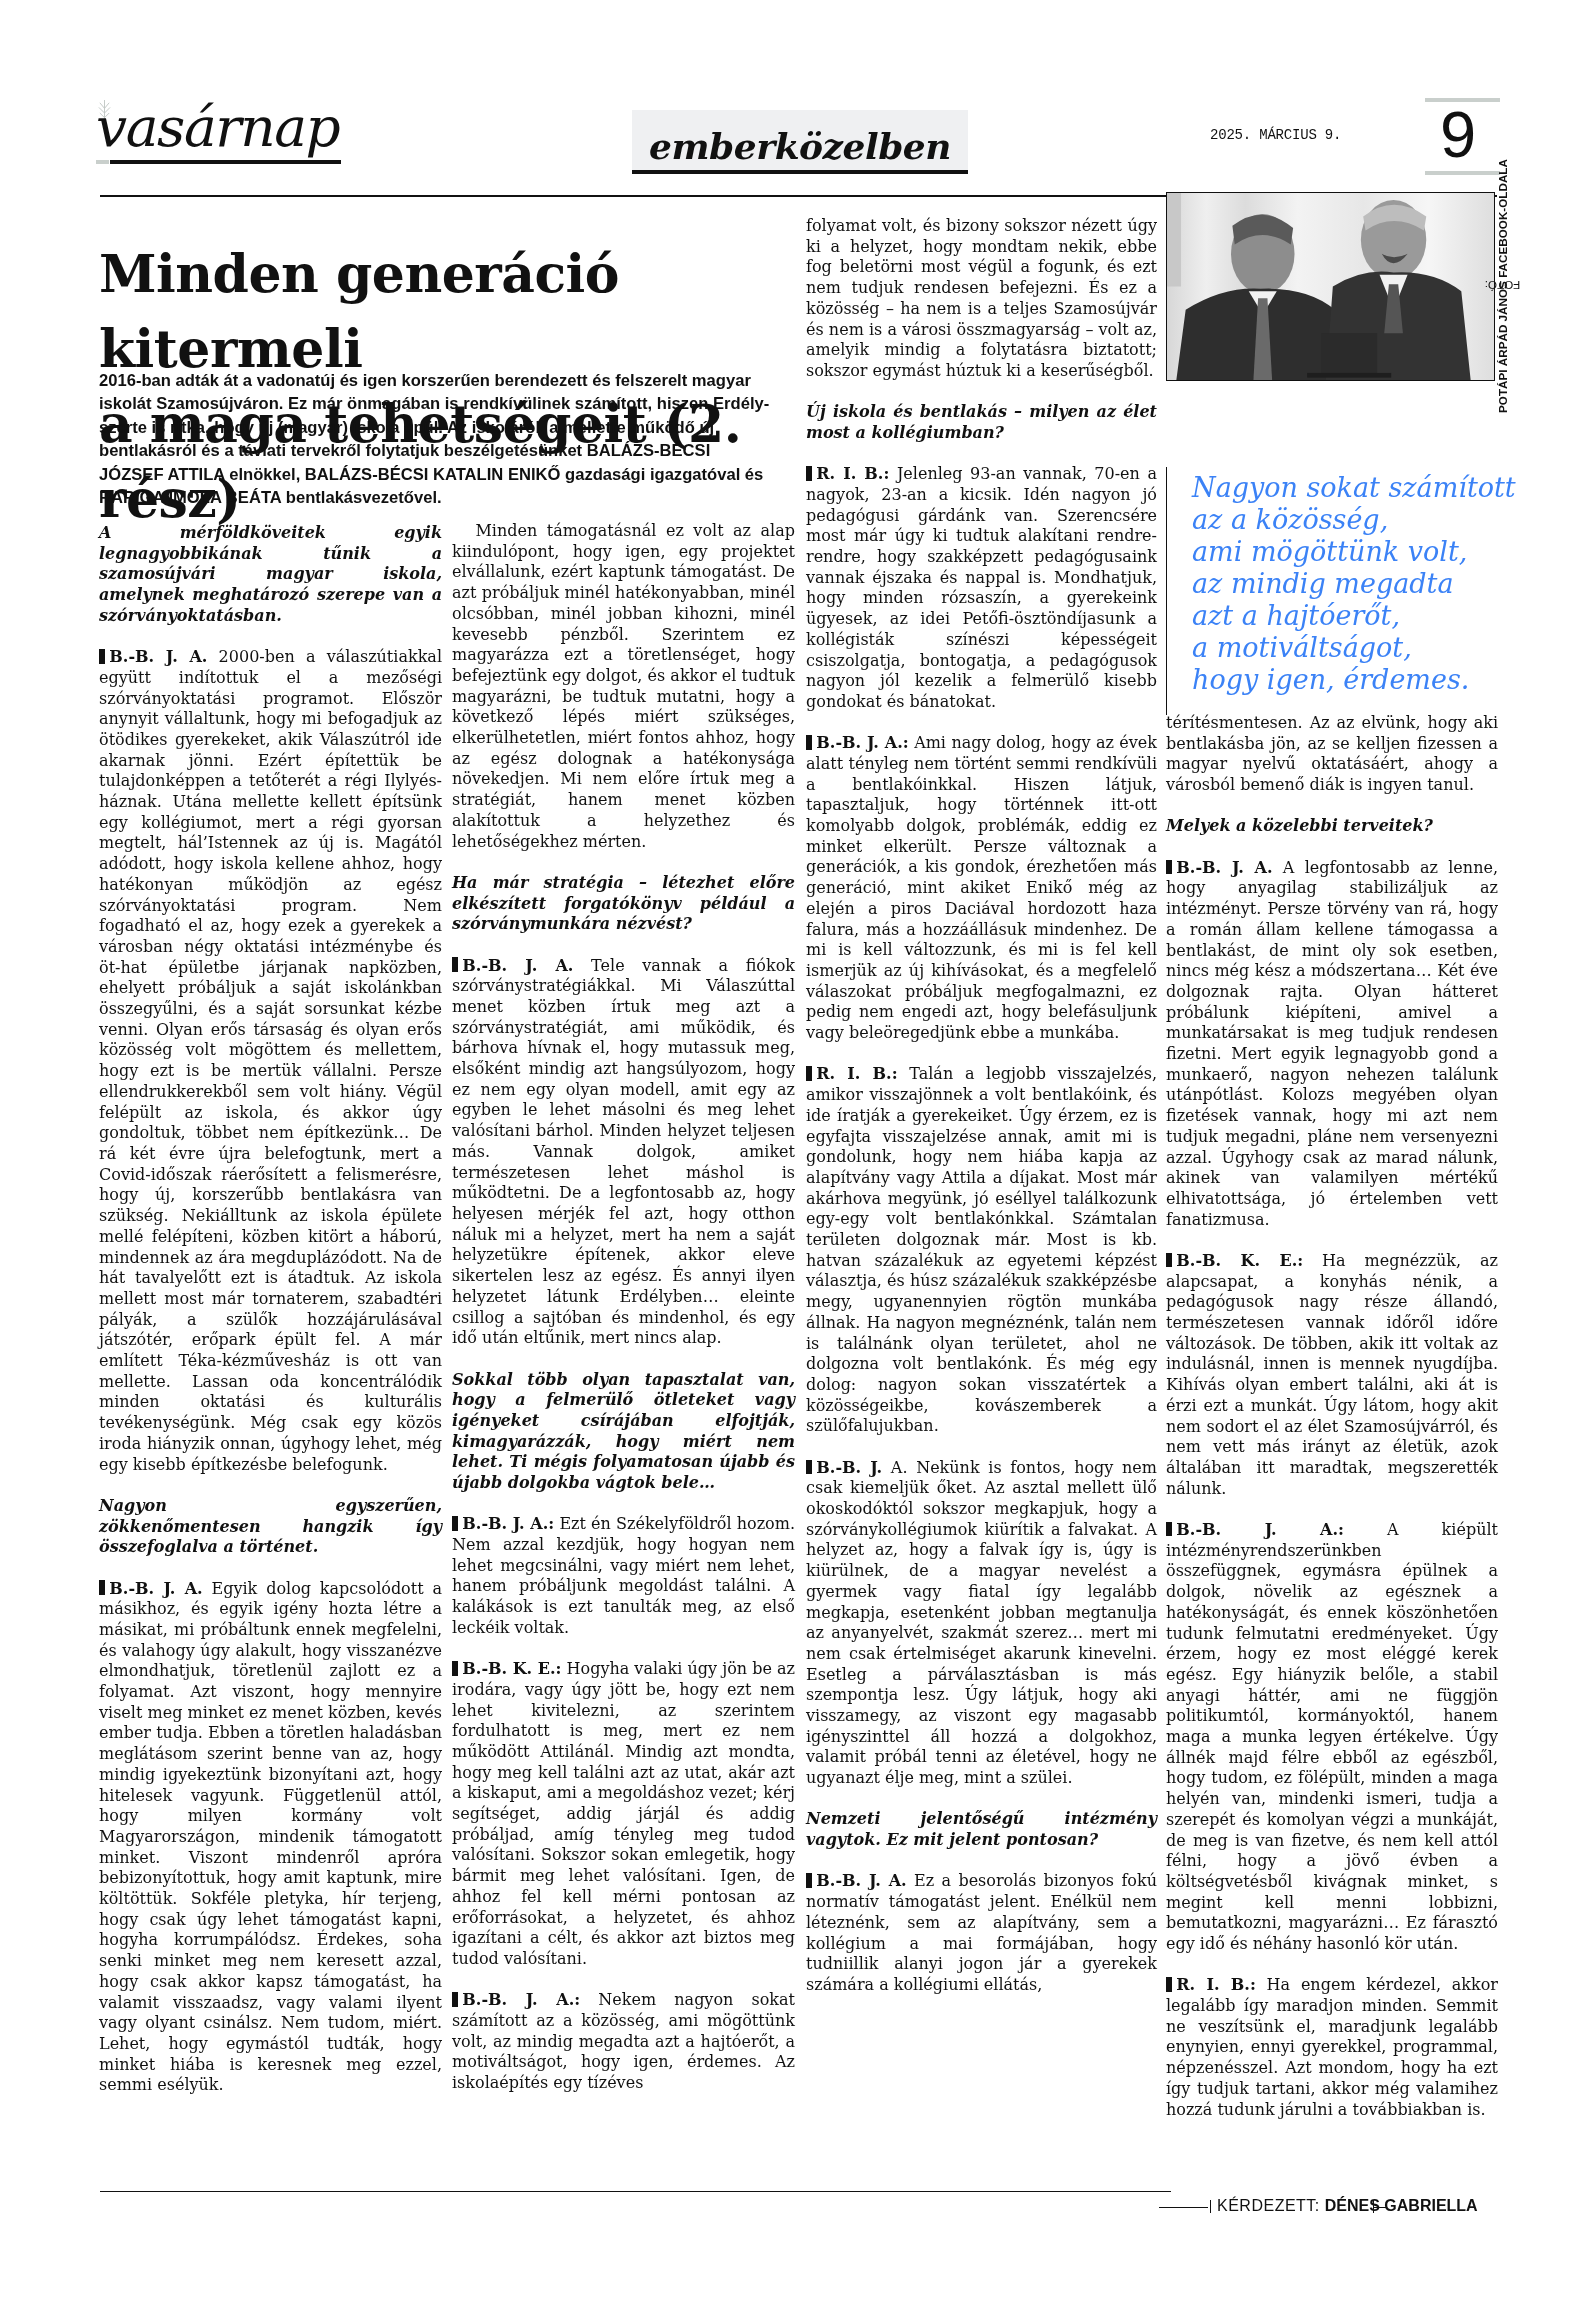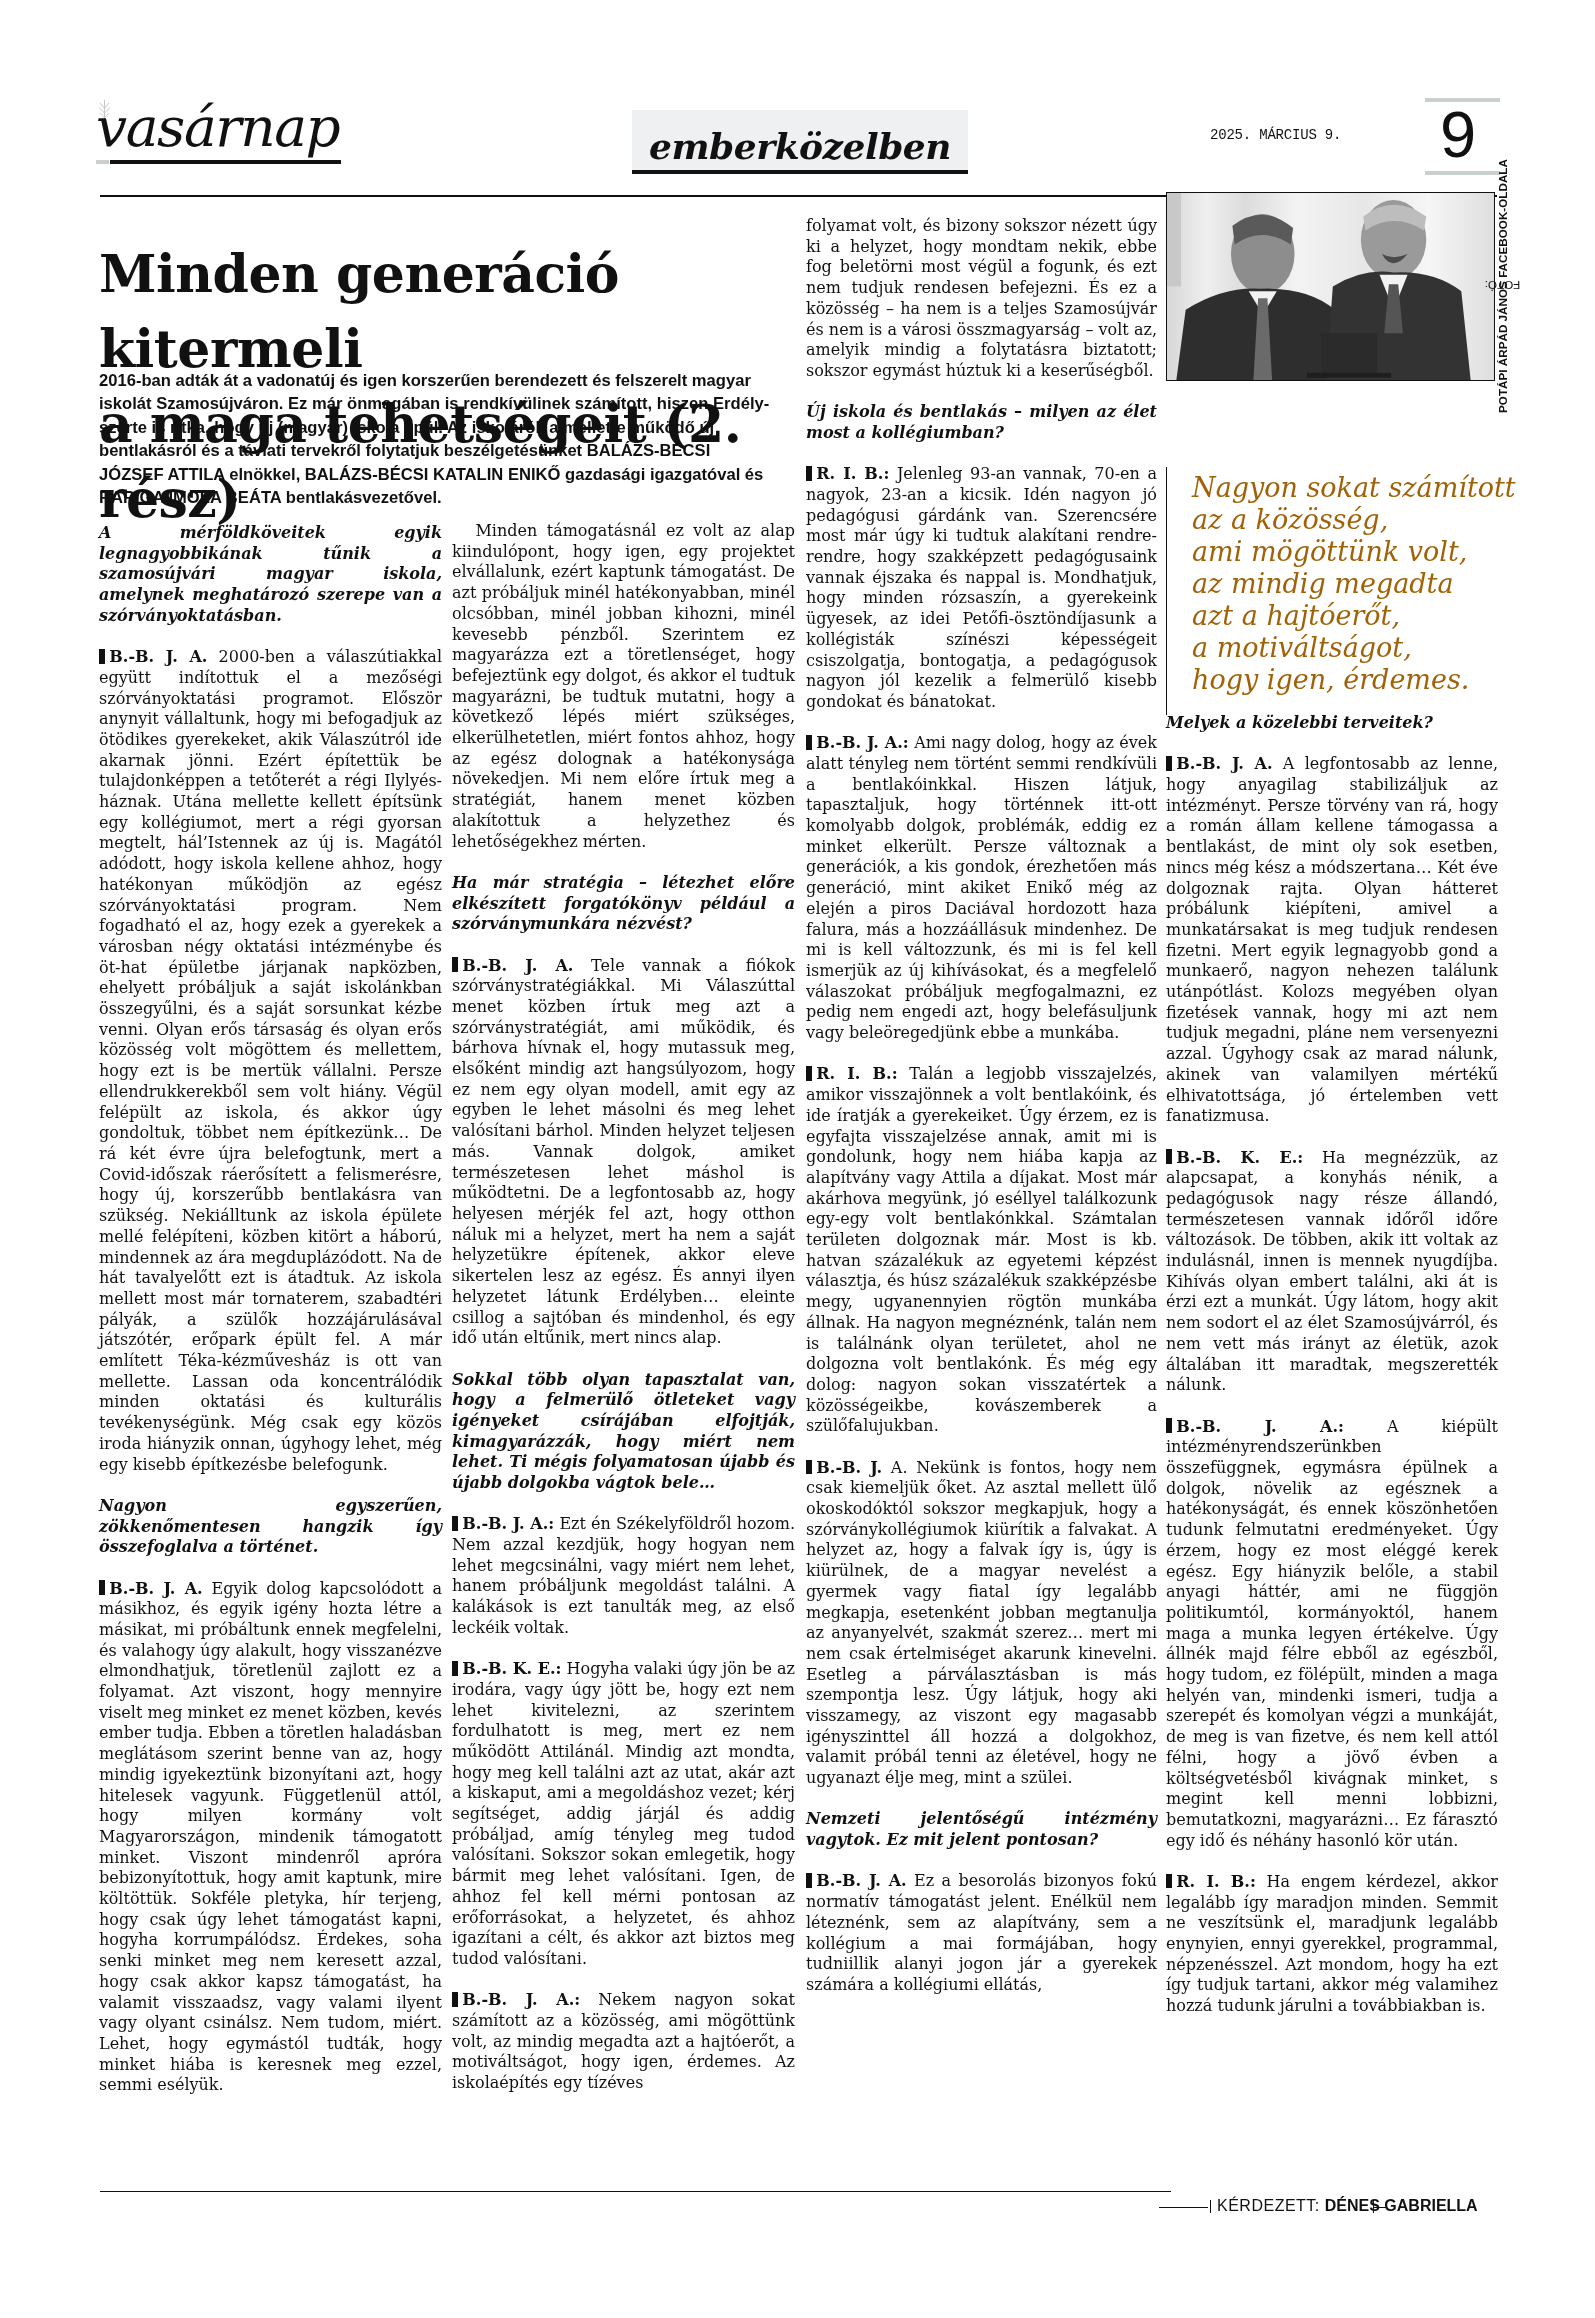--- a/index.html
+++ b/index.html
@@ -38,21 +38,21 @@
   .col4 { left:1166px; top:713px; width:332px; }
 
   
   .photo { left:1166px; top:192px; width:327px; height:187px; border:1.4px solid #111; background:linear-gradient(90deg,#d7d7d7 0%,#efefef 12%,#dcdcdc 24%,#f3f3f3 40%,#e7e7e7 60%,#f6f6f6 80%,#dedede 100%); overflow:hidden; }
   .credit { left:1493px; top:192px; width:17px; height:187px; }
   .credit span { position:absolute; left:50%; top:50%; transform:translate(-50%,-50%) rotate(-90deg); white-space:nowrap; font-family:"Liberation Sans", sans-serif; font-size:11.7px; }
   .credit b { font-weight:bold; }
 
   
   .pull-rule { left:1166px; top:467px; width:1.4px; height:248px; background:#111; }
-  .pull { left:1192px; top:472px; width:304px; font-family:"DejaVu Serif", serif; font-style:italic; font-size:27px; line-height:32px; color:#a16207; }
+  .pull { left:1192px; top:472px; width:304px; font-family:"DejaVu Serif", serif; font-style:italic; font-size:27px; line-height:32px; color:#3b82f6; }
   .pull div { white-space:nowrap; }
 
   
   .bot-rule { left:100px; top:2191px; width:1071px; height:1.4px; background:#111; }
   .byline-rule-l { left:1159px; top:2207px; width:49px; height:1.4px; background:#111; }
   .byline-tick-l { left:1210px; top:2200px; width:1.4px; height:13px; background:#111; }
   .byline { left:1217px; top:2197px; font-family:"Liberation Sans", sans-serif; font-size:16px; letter-spacing:0.5px; white-space:nowrap;text-align:center; }
   .byline b { font-weight:900; letter-spacing:0; }
   .byline-tick-r { left:1373px; top:2200px; width:1.4px; height:13px; background:#111; }
   .byline-rule-r { left:1374px; top:2207px; width:11.7px; height:1.4px; background:#111; }
@@ -110,20 +110,21 @@
     <p>folyamat volt, és bizony sokszor nézett úgy ki a helyzet, hogy mondtam nekik, ebbe fog beletörni most végül a fogunk, és ezt nem tudjuk rendesen befejezni. És ez a közösség – ha nem is a teljes Szamosújvár és nem is a városi összmagyarság – volt az, amelyik mindig a folytatásra biztatott; sokszor egymást húztuk ki a keserűségből.</p>
     <p class="q">Új iskola és bentlakás – milyen az élet most a kollégiumban?</p>
     <p><span class="mark"></span><span class="speaker">R. I. B.:</span> <span>Jelenleg 93-an vannak, 70-en a nagyok, 23-an a kicsik. Idén nagyon jó pedagógusi gárdánk van. Szerencsére most már úgy ki tudtuk alakítani rendre-rendre, hogy szakképzett pedagógusaink vannak éjszaka és nappal is. Mondhatjuk, hogy minden rózsaszín, a gyerekeink ügyesek, az idei Petőfi-ösztöndíjasunk a kollégisták színészi képességeit csiszolgatja, bontogatja, a pedagógusok nagyon jól kezelik a felmerülő kisebb gondokat és bánatokat.</span></p>
     <p><span class="mark"></span><span class="speaker">B.-B. J. A.:</span> <span>Ami nagy dolog, hogy az évek alatt tényleg nem történt semmi rendkívüli a bentlakóinkkal. Hiszen látjuk, tapasztaljuk, hogy történnek itt-ott komolyabb dolgok, problémák, eddig ez minket elkerült. Persze változnak a generációk, a kis gondok, érezhetően más generáció, mint akiket Enikő még az elején a piros Daciával hordozott haza falura, más a hozzáállásuk mindenhez. De mi is kell változzunk, és mi is fel kell ismerjük az új kihívásokat, és a megfelelő válaszokat próbáljuk megfogalmazni, ez pedig nem engedi azt, hogy belefásuljunk vagy beleöregedjünk ebbe a munkába.</span></p>
     <p><span class="mark"></span><span class="speaker">R. I. B.:</span> <span>Talán a legjobb visszajelzés, amikor visszajönnek a volt bentlakóink, és ide íratják a gyerekeiket. Úgy érzem, ez is egyfajta visszajelzése annak, amit mi is gondolunk, hogy nem hiába kapja az alapítvány vagy Attila a díjakat. Most már akárhova megyünk, jó eséllyel találkozunk egy-egy volt bentlakónkkal. Számtalan területen dolgoznak már. Most is kb. hatvan százalékuk az egyetemi képzést választja, és húsz százalékuk szakképzésbe megy, ugyanennyien rögtön munkába állnak. Ha nagyon megnéznénk, talán nem is találnánk olyan területet, ahol ne dolgozna volt bentlakónk. És még egy dolog: nagyon sokan visszatértek a közösségeikbe, kovászemberek a szülőfalujukban.</span></p>
     <p><span class="mark"></span><span class="speaker">B.-B. J.</span> <span>A. Nekünk is fontos, hogy nem csak kiemeljük őket. Az asztal mellett ülő okoskodóktól sokszor megkapjuk, hogy a szórványkollégiumok kiürítik a falvakat. A helyzet az, hogy a falvak így is, úgy is kiürülnek, de a magyar nevelést a gyermek vagy fiatal így legalább megkapja, esetenként jobban megtanulja az anyanyelvét, szakmát szerez… mert mi nem csak értelmiséget akarunk kinevelni. Esetleg a párválasztásban is más szempontja lesz. Úgy látjuk, hogy aki visszamegy, az viszont egy magasabb igényszinttel áll hozzá a dolgokhoz, valamit próbál tenni az életével, hogy ne ugyanazt élje meg, mint a szülei.</span></p>
     <p class="q">Nemzeti jelentőségű intézmény vagytok. Ez mit jelent pontosan?</p>
     <p><span class="mark"></span><span class="speaker">B.-B. J. A.</span> <span>Ez a besorolás bizonyos fokú normatív támogatást jelent. Enélkül nem léteznénk, sem az alapítvány, sem a kollégium a mai formájában, hogy tudniillik alanyi jogon jár a gyerekek számára a kollégiumi ellátás,</span></p>
   </div>
 <div class="col col4">
+    <p>térítésmentesen. Az az elvünk, hogy aki bentlakásba jön, az se kelljen fizessen a magyar nyelvű oktatásáért, ahogy a városból bemenő diák is ingyen tanul.</p>
     <p class="q">Melyek a közelebbi terveitek?</p>
     <p><span class="mark"></span><span class="speaker">B.-B. J. A.</span> <span>A legfontosabb az lenne, hogy anyagilag stabilizáljuk az intézményt. Persze törvény van rá, hogy a román állam kellene támogassa a bentlakást, de mint oly sok esetben, nincs még kész a módszertana… Két éve dolgoznak rajta. Olyan hátteret próbálunk kiépíteni, amivel a munkatársakat is meg tudjuk rendesen fizetni. Mert egyik legnagyobb gond a munkaerő, nagyon nehezen találunk utánpótlást. Kolozs megyében olyan fizetések vannak, hogy mi azt nem tudjuk megadni, pláne nem versenyezni azzal. Úgyhogy csak az marad nálunk, akinek van valamilyen mértékű elhivatottsága, jó értelemben vett fanatizmusa.</span></p>
     <p><span class="mark"></span><span class="speaker">B.-B. K. E.:</span> <span>Ha megnézzük, az alapcsapat, a konyhás nénik, a pedagógusok nagy része állandó, természetesen vannak időről időre változások. De többen, akik itt voltak az indulásnál, innen is mennek nyugdíjba. Kihívás olyan embert találni, aki át is érzi ezt a munkát. Úgy látom, hogy akit nem sodort el az élet Szamosújvárról, és nem vett más irányt az életük, azok általában itt maradtak, megszerették nálunk.</span></p>
     <p><span class="mark"></span><span class="speaker">B.-B. J. A.:</span> <span>A kiépült intézményrendszerünkben összefüggnek, egymásra épülnek a dolgok, növelik az egésznek a hatékonyságát, és ennek köszönhetően tudunk felmutatni eredményeket. Úgy érzem, hogy ez most eléggé kerek egész. Egy hiányzik belőle, a stabil anyagi háttér, ami ne függjön politikumtól, kormányoktól, hanem maga a munka legyen értékelve. Úgy állnék majd félre ebből az egészből, hogy tudom, ez fölépült, minden a maga helyén van, mindenki ismeri, tudja a szerepét és komolyan végzi a munkáját, de meg is van fizetve, és nem kell attól félni, hogy a jövő évben a költségvetésből kivágnak minket, s megint kell menni lobbizni, bemutatkozni, magyarázni…  Ez fárasztó egy idő és néhány hasonló kör után.</span></p>
     <p><span class="mark"></span><span class="speaker">R. I. B.:</span> <span>Ha engem kérdezel, akkor legalább így maradjon minden. Semmit ne veszítsünk el, maradjunk legalább enynyien, ennyi gyerekkel, programmal, népzenésszel. Azt mondom, hogy ha ezt így tudjuk tartani, akkor még valamihez hozzá tudunk járulni a továbbiakban is.</span></p>
   </div>
 
 <div class="abs photo">
   <svg width="327" height="187" viewBox="0 0 700 400">
     <rect x="0" y="0" width="30" height="200" fill="#c8c8c8"></rect>

